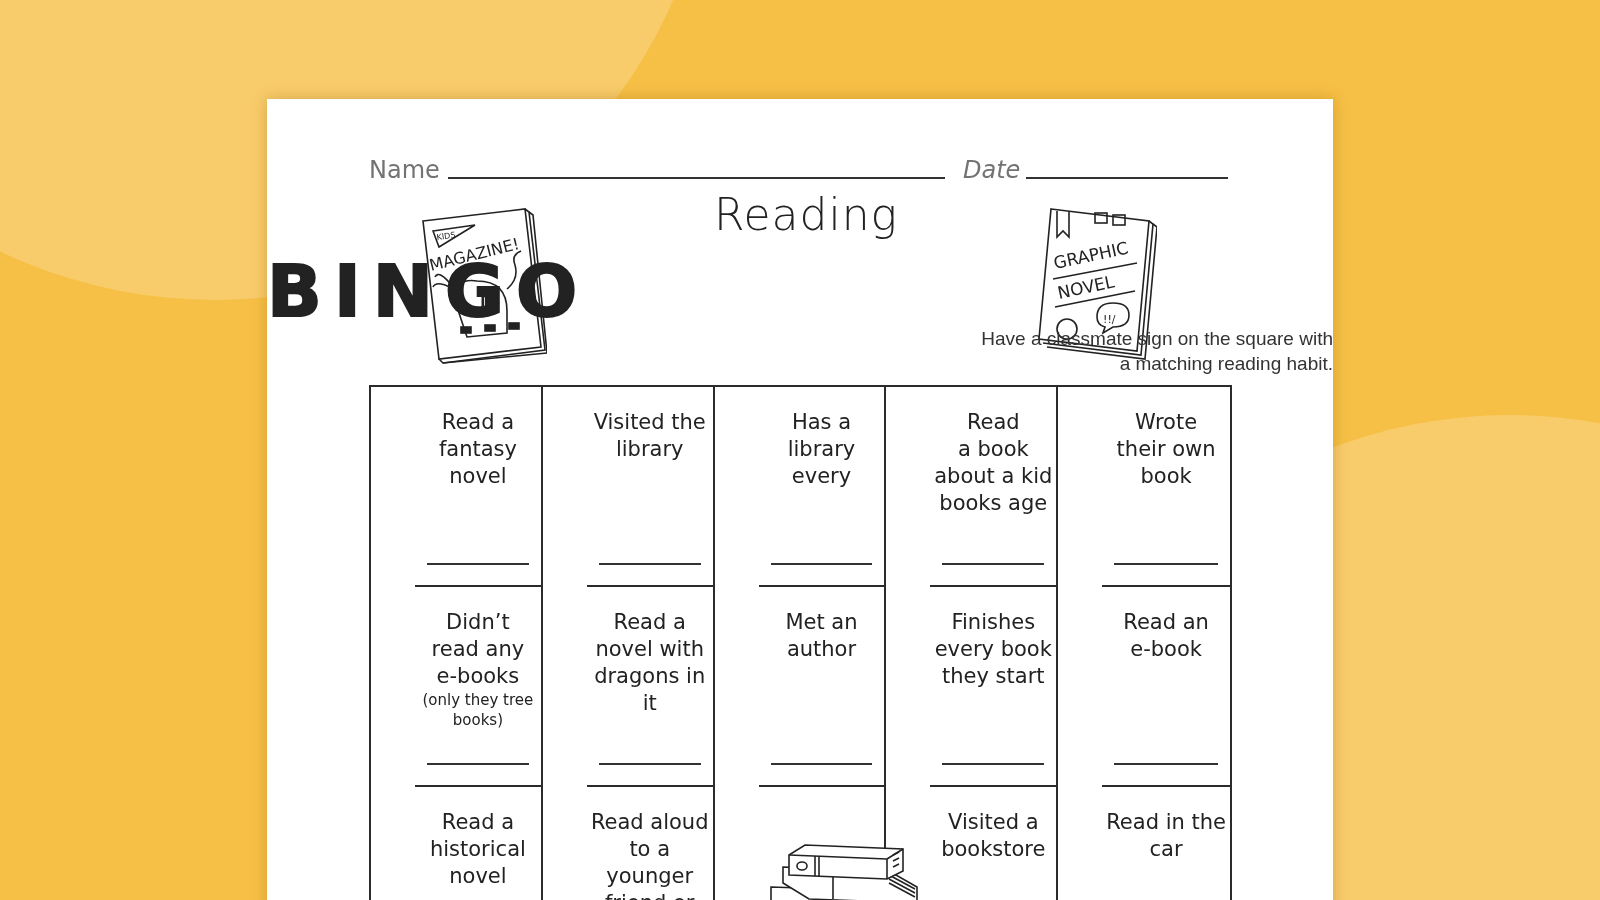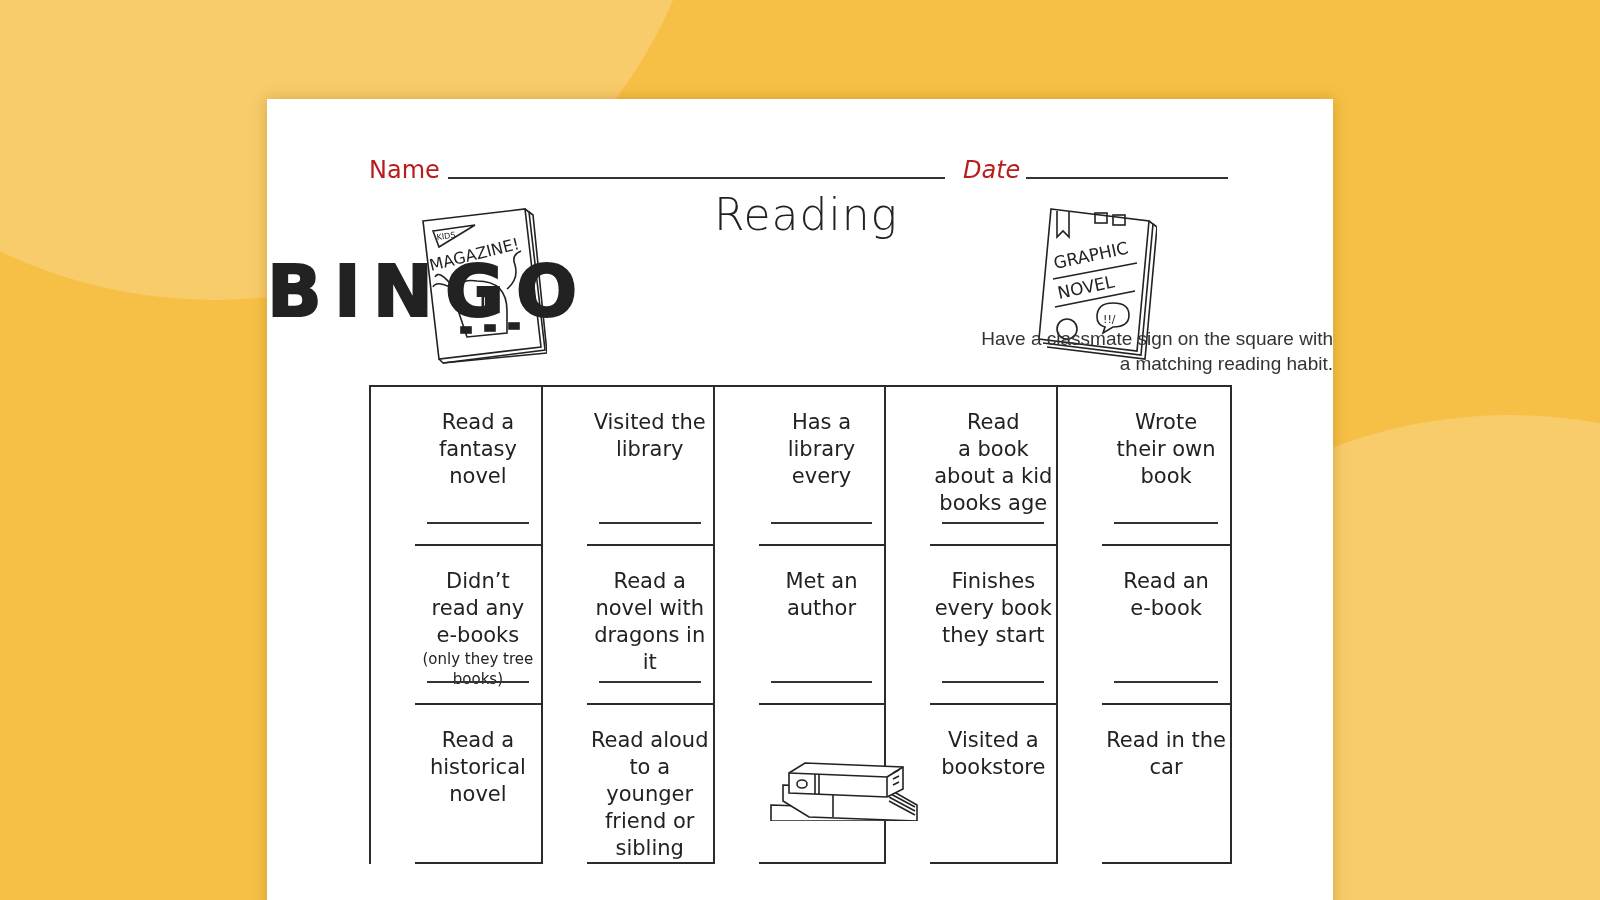--- a/index.html
+++ b/index.html
@@ -12,21 +12,21 @@
   .bg-circle.tl { width:1000px; height:1000px; left:-285px; top:-700px; }
   .bg-circle.br { width:1000px; height:1000px; left:1010px; top:415px; }
 
   .paper {
     position:absolute; left:267px; top:99px; width:1066px; height:830px;
     background:#ffffff;
     box-shadow:0 0 14px rgba(150,100,0,0.35);
   }
   .abs { position:absolute; }
 
-  .field-label { font-size:24px; color:#b91c1c; line-height:1; }
+  .field-label { font-size:24px; color:#737373; line-height:1; }
   .field-line { position:absolute; height:0; border-top:2px solid #333; }
 
   .title-reading {
     position:absolute; left:0; width:100%; text-align:center;
     font-family:"DejaVu Sans", sans-serif; font-weight:300;
     font-size:44px; color:#222; letter-spacing:1px; top:90px;margin-left:6px;
   }
   .title-bingo {
     position:absolute; left:0; width:100%; text-align:left;
     font-family:"DejaVu Sans", sans-serif; font-weight:900;
@@ -38,21 +38,21 @@
     font-size:19px; color:#333; line-height:25px;
     font-family:"Liberation Sans", sans-serif;
   }
 
   .grid {
     position:absolute; left:102px; top:286px; width:859px;
     border:2px solid #2b2b2b; border-bottom:none;
     display:grid; grid-template-columns:repeat(5, 1fr);
   }
   .cell {
-    position:relative; height:159px;
+    position:relative; height:200px;
     border-right:2px solid #2b2b2b; border-bottom:2px solid #2b2b2b;
     box-sizing:border-box; text-align:center;margin-left:44px;
   }
   .cell:nth-child(5n) { border-right:none; }
   .cell-text {
     padding-top:22px; font-size:21px; line-height:27px; color:#222;
     font-family:"DejaVu Sans", sans-serif; font-weight:500;
     white-space:pre-line;
   }
   .cell-sub {

